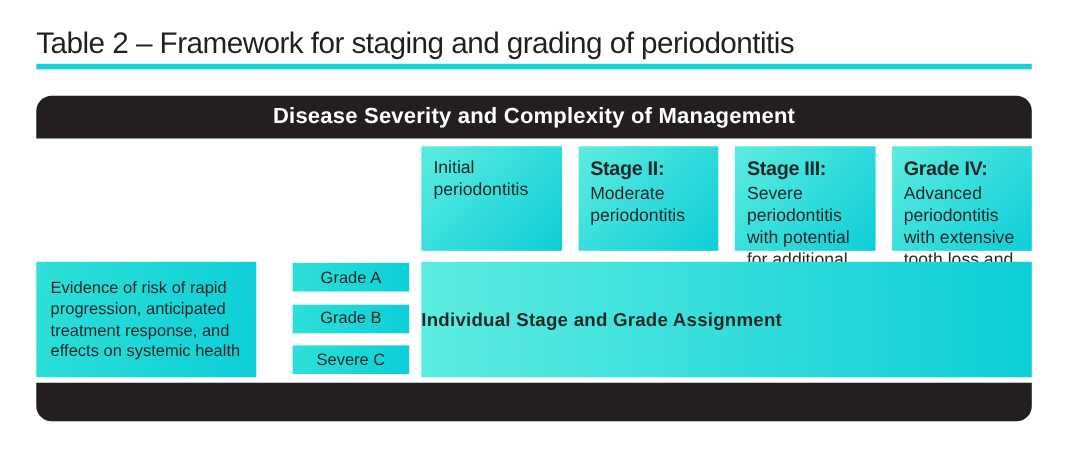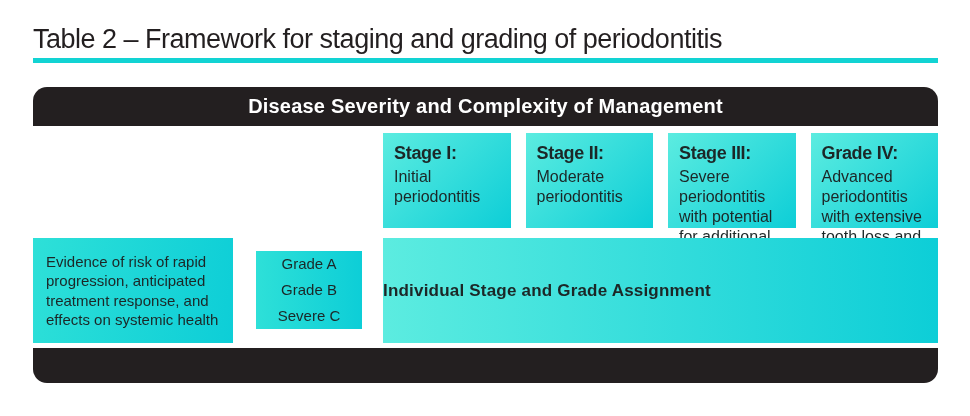--- a/index.html
+++ b/index.html
@@ -50,22 +50,22 @@
   .evidence-box{
     left:33px;top:238px;width:200px;height:105px;box-sizing:border-box;
     background:linear-gradient(100deg,var(--grad-mid) 0%,var(--grad-dark) 100%);
     display:flex;align-items:center;padding:8px 13px;
     color:var(--text-dark);
   }
   .evidence-box .evidence-text{
     font-size:15px;line-height:1.3;
   }
   .grade-col{
-    left:256px;top:239px;width:106px;height:101px;
-    display:flex;flex-direction:column;justify-content:center;
+    left:266px;top:239px;width:106px;height:101px;
+    display:flex;flex-direction:column;justify-content:space-between;
   }
   .grade-box{
     height:26px;
     background:linear-gradient(90deg,var(--grad-mid) 0%,var(--grad-dark) 100%);
     display:flex;align-items:center;justify-content:center;
     color:var(--text-dark);font-size:15px;
   }
   .assignment-box{
     left:383px;top:238px;width:555px;height:105px;
     background:linear-gradient(90deg,var(--grad-light) 0%,var(--grad-dark) 100%);
@@ -85,21 +85,20 @@
 <div class="abs page-title">Table 2 – Framework for staging and grading of periodontitis</div>
 
 <div class="abs title-rule"></div>
 
 <div class="abs header-bar">
   <span class="label">Disease Severity and Complexity of Management</span>
 </div>
 
 <div class="abs stage-row">
   <div class="stage-box">
-    <div class="stage-heading">Stage I:</div>
     <div class="stage-desc">Initial periodontitis</div>
   </div>
   <div class="stage-box">
     <div class="stage-heading">Stage II:</div>
     <div class="stage-desc">Moderate periodontitis</div>
   </div>
   <div class="stage-box">
     <div class="stage-heading">Stage III:</div>
     <div class="stage-desc">Severe periodontitis with potential for additional tooth loss</div>
   </div>

